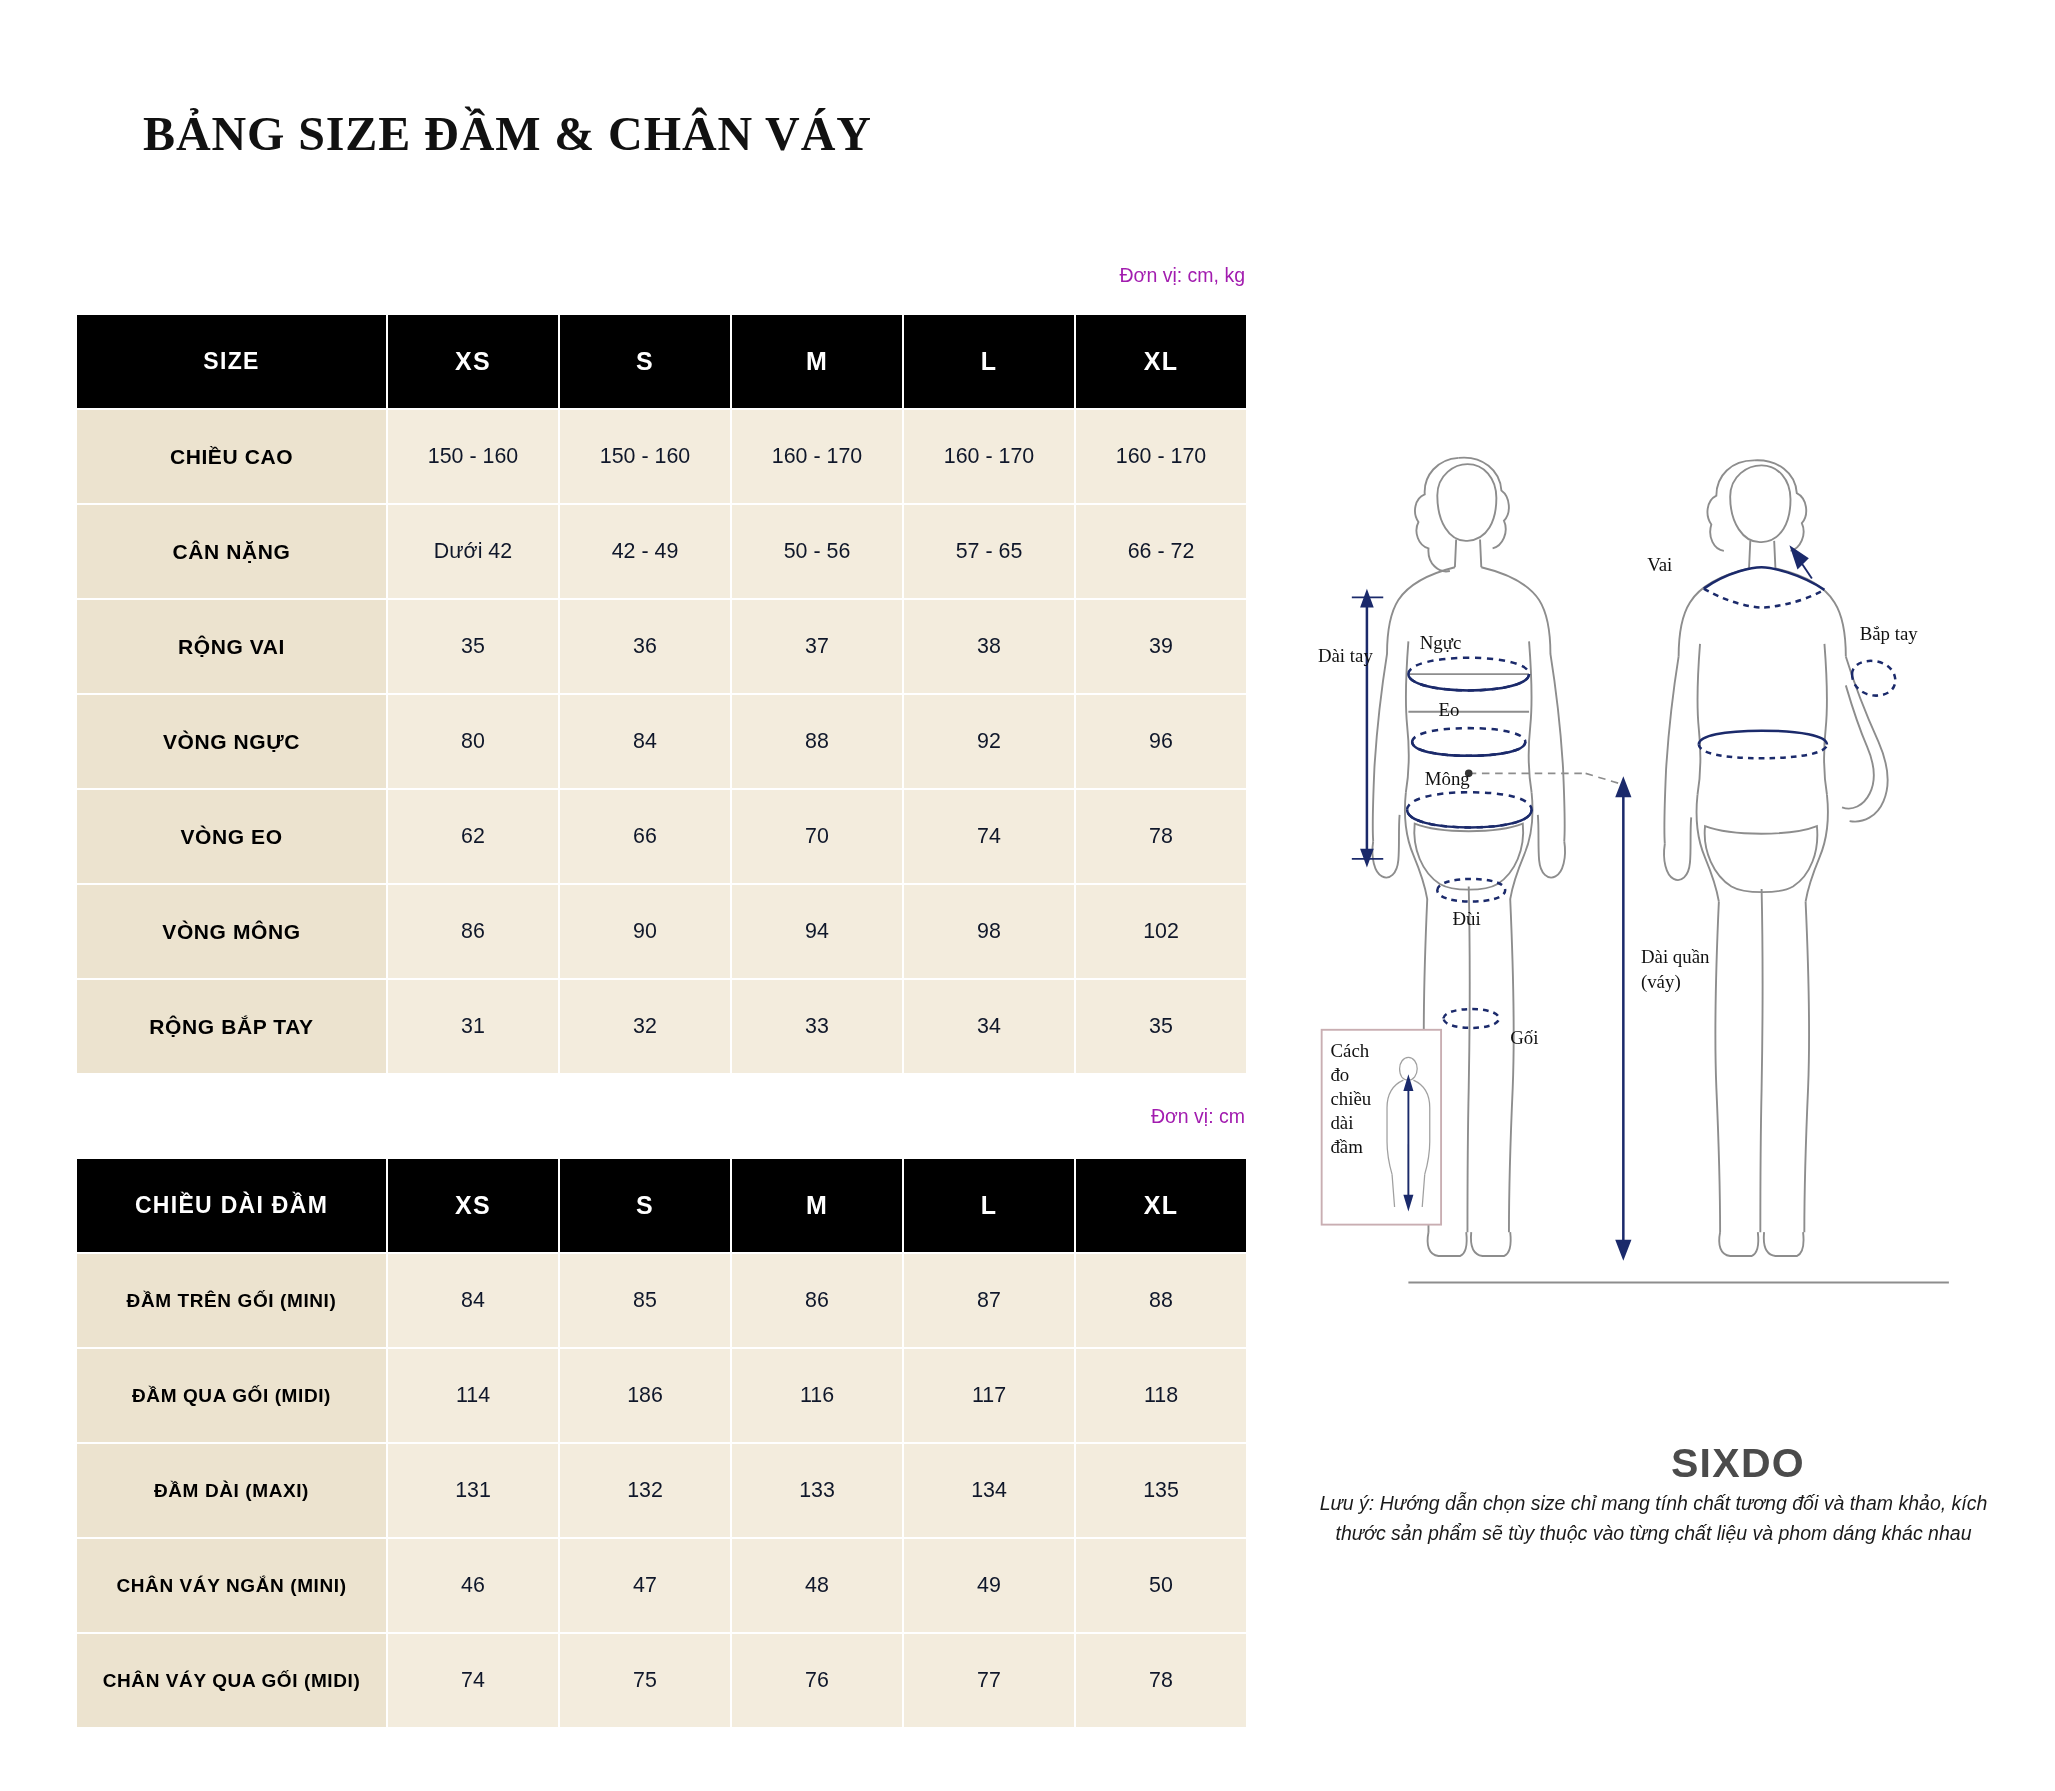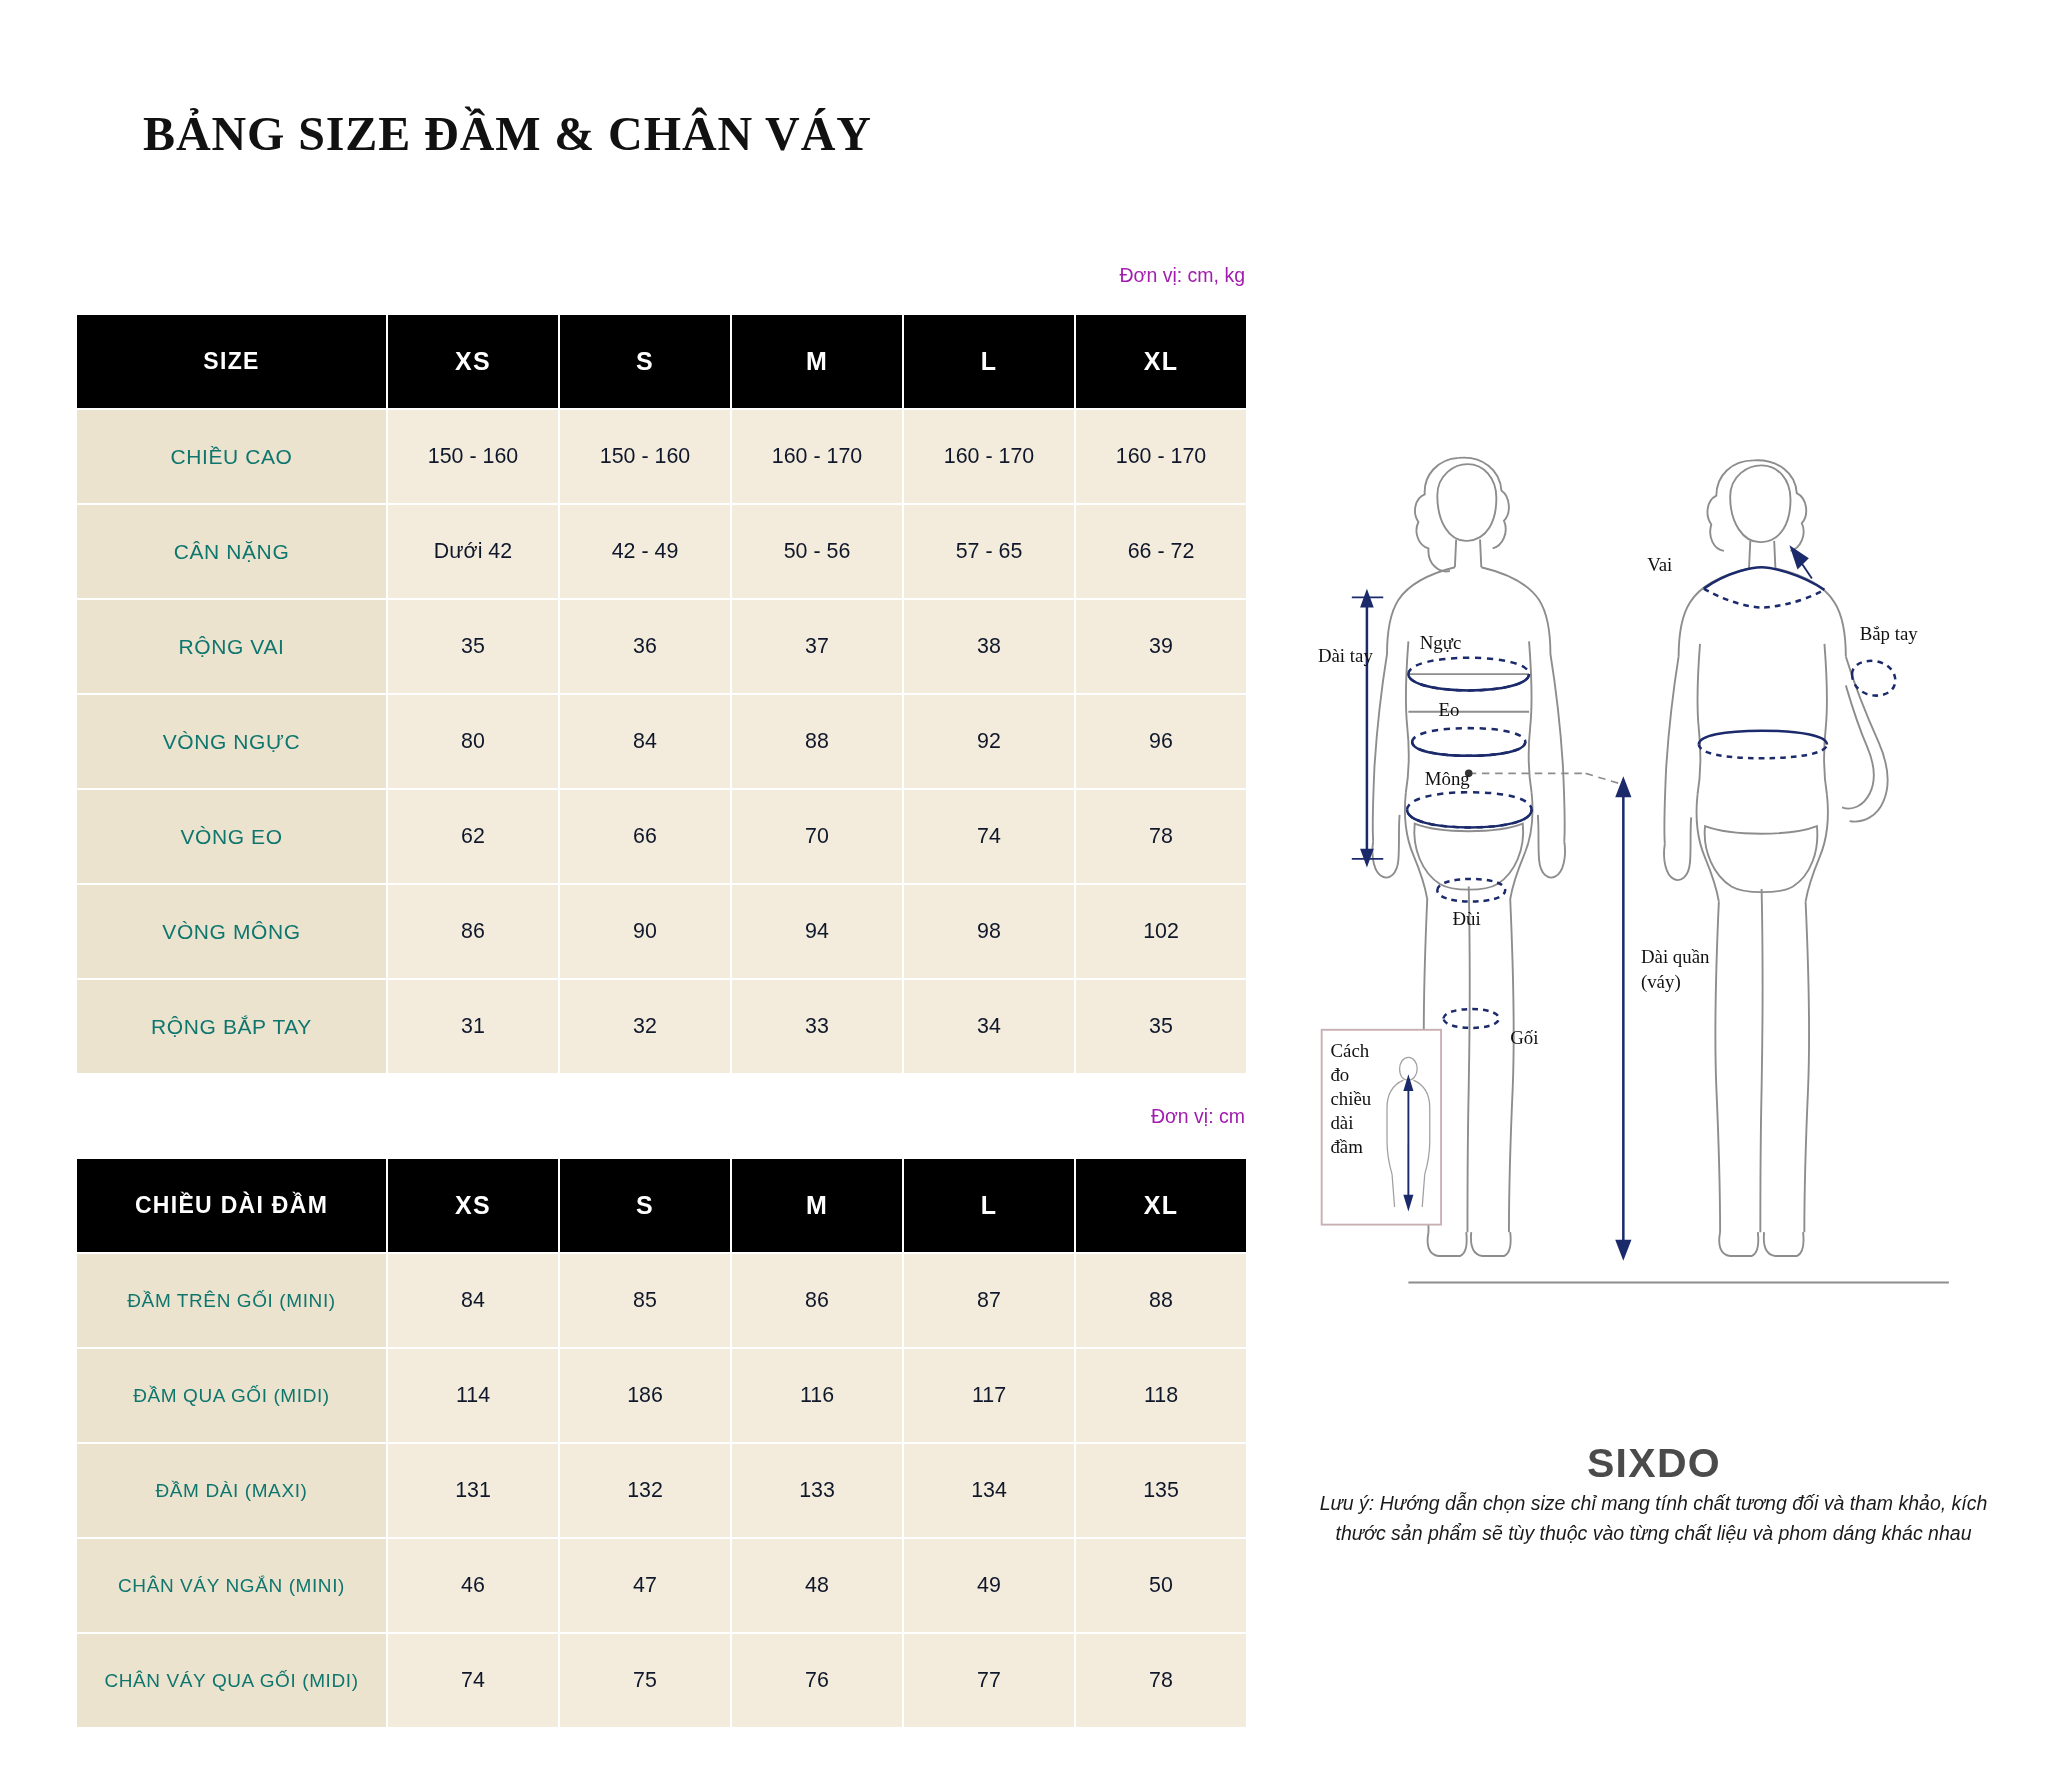--- a/index.html
+++ b/index.html
@@ -71,22 +71,22 @@
     letter-spacing: 1.3px;
   }
   .size-table thead th.head-size {
     font-size: 23px;
   }
   .size-table thead th.head-col {
     font-size: 25px;
   }
   .size-table tbody th {
     background: #ece3cf;
-    color: #0f766e;
-    font-weight: normal;
+    color: #000000;
+    font-weight: bold;
     letter-spacing: 0.6px;
     font-size: 21px;
     margin-top: 36px;
   }
   .size-table tbody td {
     background: #f3ecdd;
     color: #0f172a;
     font-size: 21.4px;
     margin-left: 20px;
   }
@@ -101,21 +101,21 @@
     height: 993px;
   }
   .illus svg { display: block; }
 
   
   .brand {
     position: absolute;
     left: 1503px;
     top: 1440px;
     width: 302px;
-    text-align: center;
+    text-align: right;
     font-family: "Liberation Sans", sans-serif;
     font-size: 41px;
     font-weight: bold;
     letter-spacing: 1.3px;
     color: #4b4b4b;
   }
 
   
   .note {
     position: absolute;

